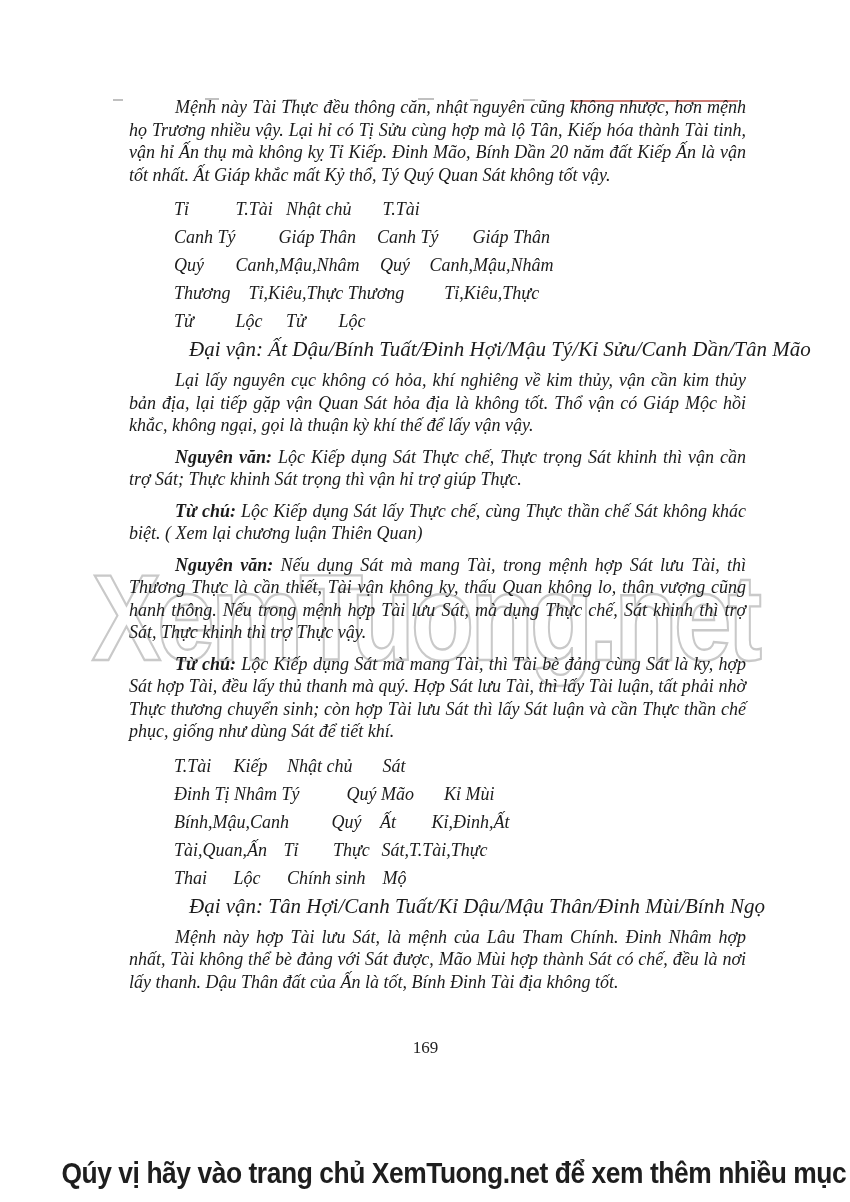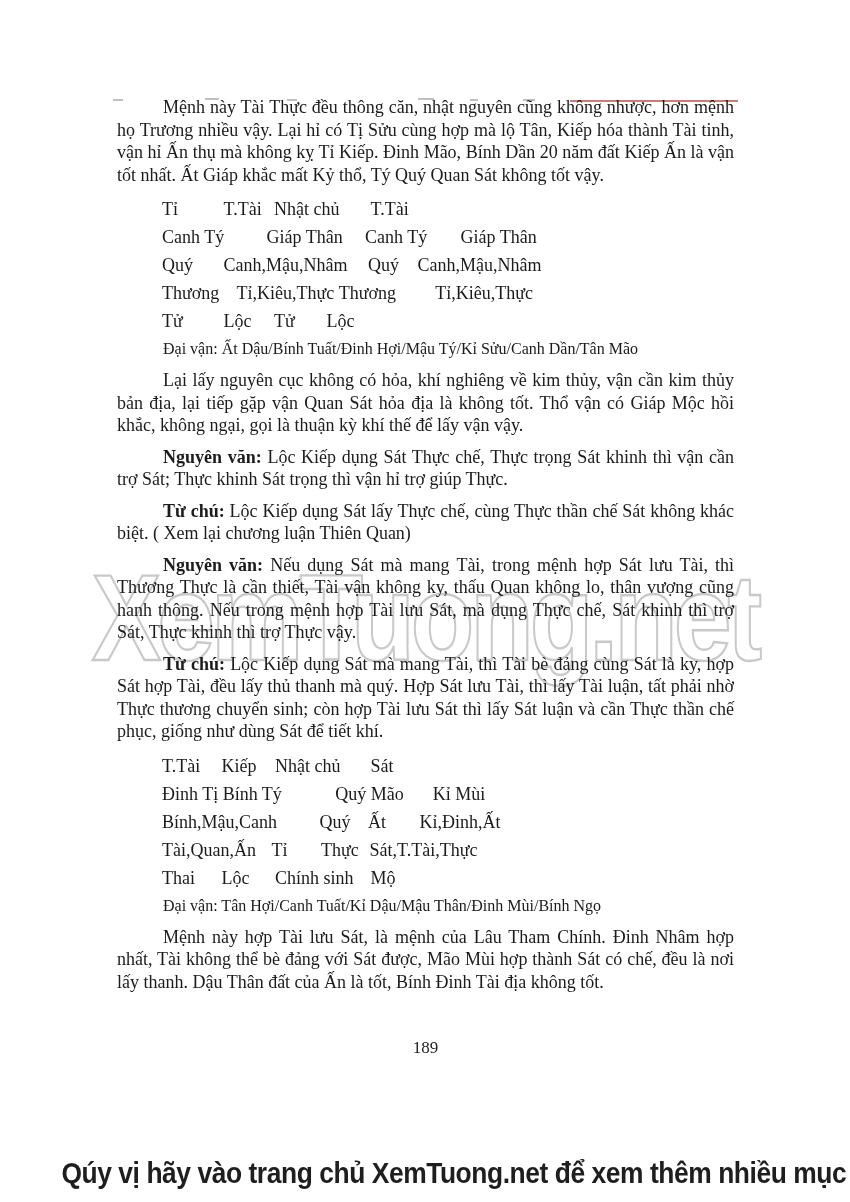--- a/index.html
+++ b/index.html
@@ -41,43 +41,44 @@
     font-size: 104px;
     letter-spacing: -4px;
     white-space: nowrap;
     color: transparent;
     -webkit-text-stroke: 2px #c9c9c9;
     z-index: 0;
   }
   .content {
     position: absolute;
     top: 96px;
-    left: 117px;
+    left: 129px;
     width: 617px;
     z-index: 1;
+    font-style: italic;
   }
   .content p {
     margin: 0 0 9px 0;
     font-size: 18px;
     line-height: 22.5px;
     text-align: justify;
     text-indent: 46px;
   }
   .content p b { font-weight: bold; }
   .bazi { margin: 3px 0 2px 0; }
   .bazi-row {
     margin-left: 45px;
     font-size: 18px;
     line-height: 28px;
     white-space: nowrap;
   }
   .bazi-row span { display: inline-block; }
   .dai-van {
-    margin-left: 46px;
-    font-size: 16px;
+    margin-left: 60px;
+    font-size: 21px;
     line-height: 28px;
     margin-bottom: 6px;
     white-space: nowrap;
   }
   .page-number {
     position: absolute;
     top: 1038px;
     left: 117px;
     width: 617px;
     text-align: center;
@@ -173,21 +174,21 @@
 
     <div class="bazi">
       <div class="bazi-row">
         <span style="min-width:55px">T.Tài</span>
         <span style="min-width:49px">Kiếp</span>
         <span style="min-width:91px">Nhật chủ</span>
         <span>Sát</span>
       </div>
       <div class="bazi-row">
         <span style="min-width:43px">Đinh Tị</span>
-        <span style="min-width:108px">Bính Tý</span>
+        <span style="min-width:108px">Nhâm Tý</span>
         <span style="min-width:93px">Quý Mão</span>
         <span>Kỉ Mùi</span>
       </div>
       <div class="bazi-row">
         <span style="min-width:153px">Bính,Mậu,Canh</span>
         <span style="min-width:44px">Quý</span>
         <span style="min-width:47px">Ất</span>
         <span>Kỉ,Đinh,Ất</span>
       </div>
       <div class="bazi-row">
@@ -202,19 +203,19 @@
         <span style="min-width:91px">Chính sinh</span>
         <span>Mộ</span>
       </div>
       <div class="dai-van">Đại vận: Tân Hợi/Canh Tuất/Kỉ Dậu/Mậu Thân/Đinh Mùi/Bính Ngọ</div>
     </div>
 
     <p>Mệnh này hợp Tài lưu Sát, là mệnh của Lâu Tham Chính. Đinh Nhâm hợp nhất, Tài không thể bè đảng với Sát được, Mão Mùi hợp thành Sát có chế, đều là nơi lấy thanh. Dậu Thân đất của Ấn là tốt, Bính Đinh Tài địa không tốt.</p>
 
   </div>
 
-  <div class="page-number">189</div>
+  <div class="page-number">169</div>
 
   <div class="footer-banner">
     <span class="inner">Qúy vị hãy vào trang chủ XemTuong.net để xem thêm nhiều mục hay khác</span>
   </div>
 
 </div>
 
 </body></html>

